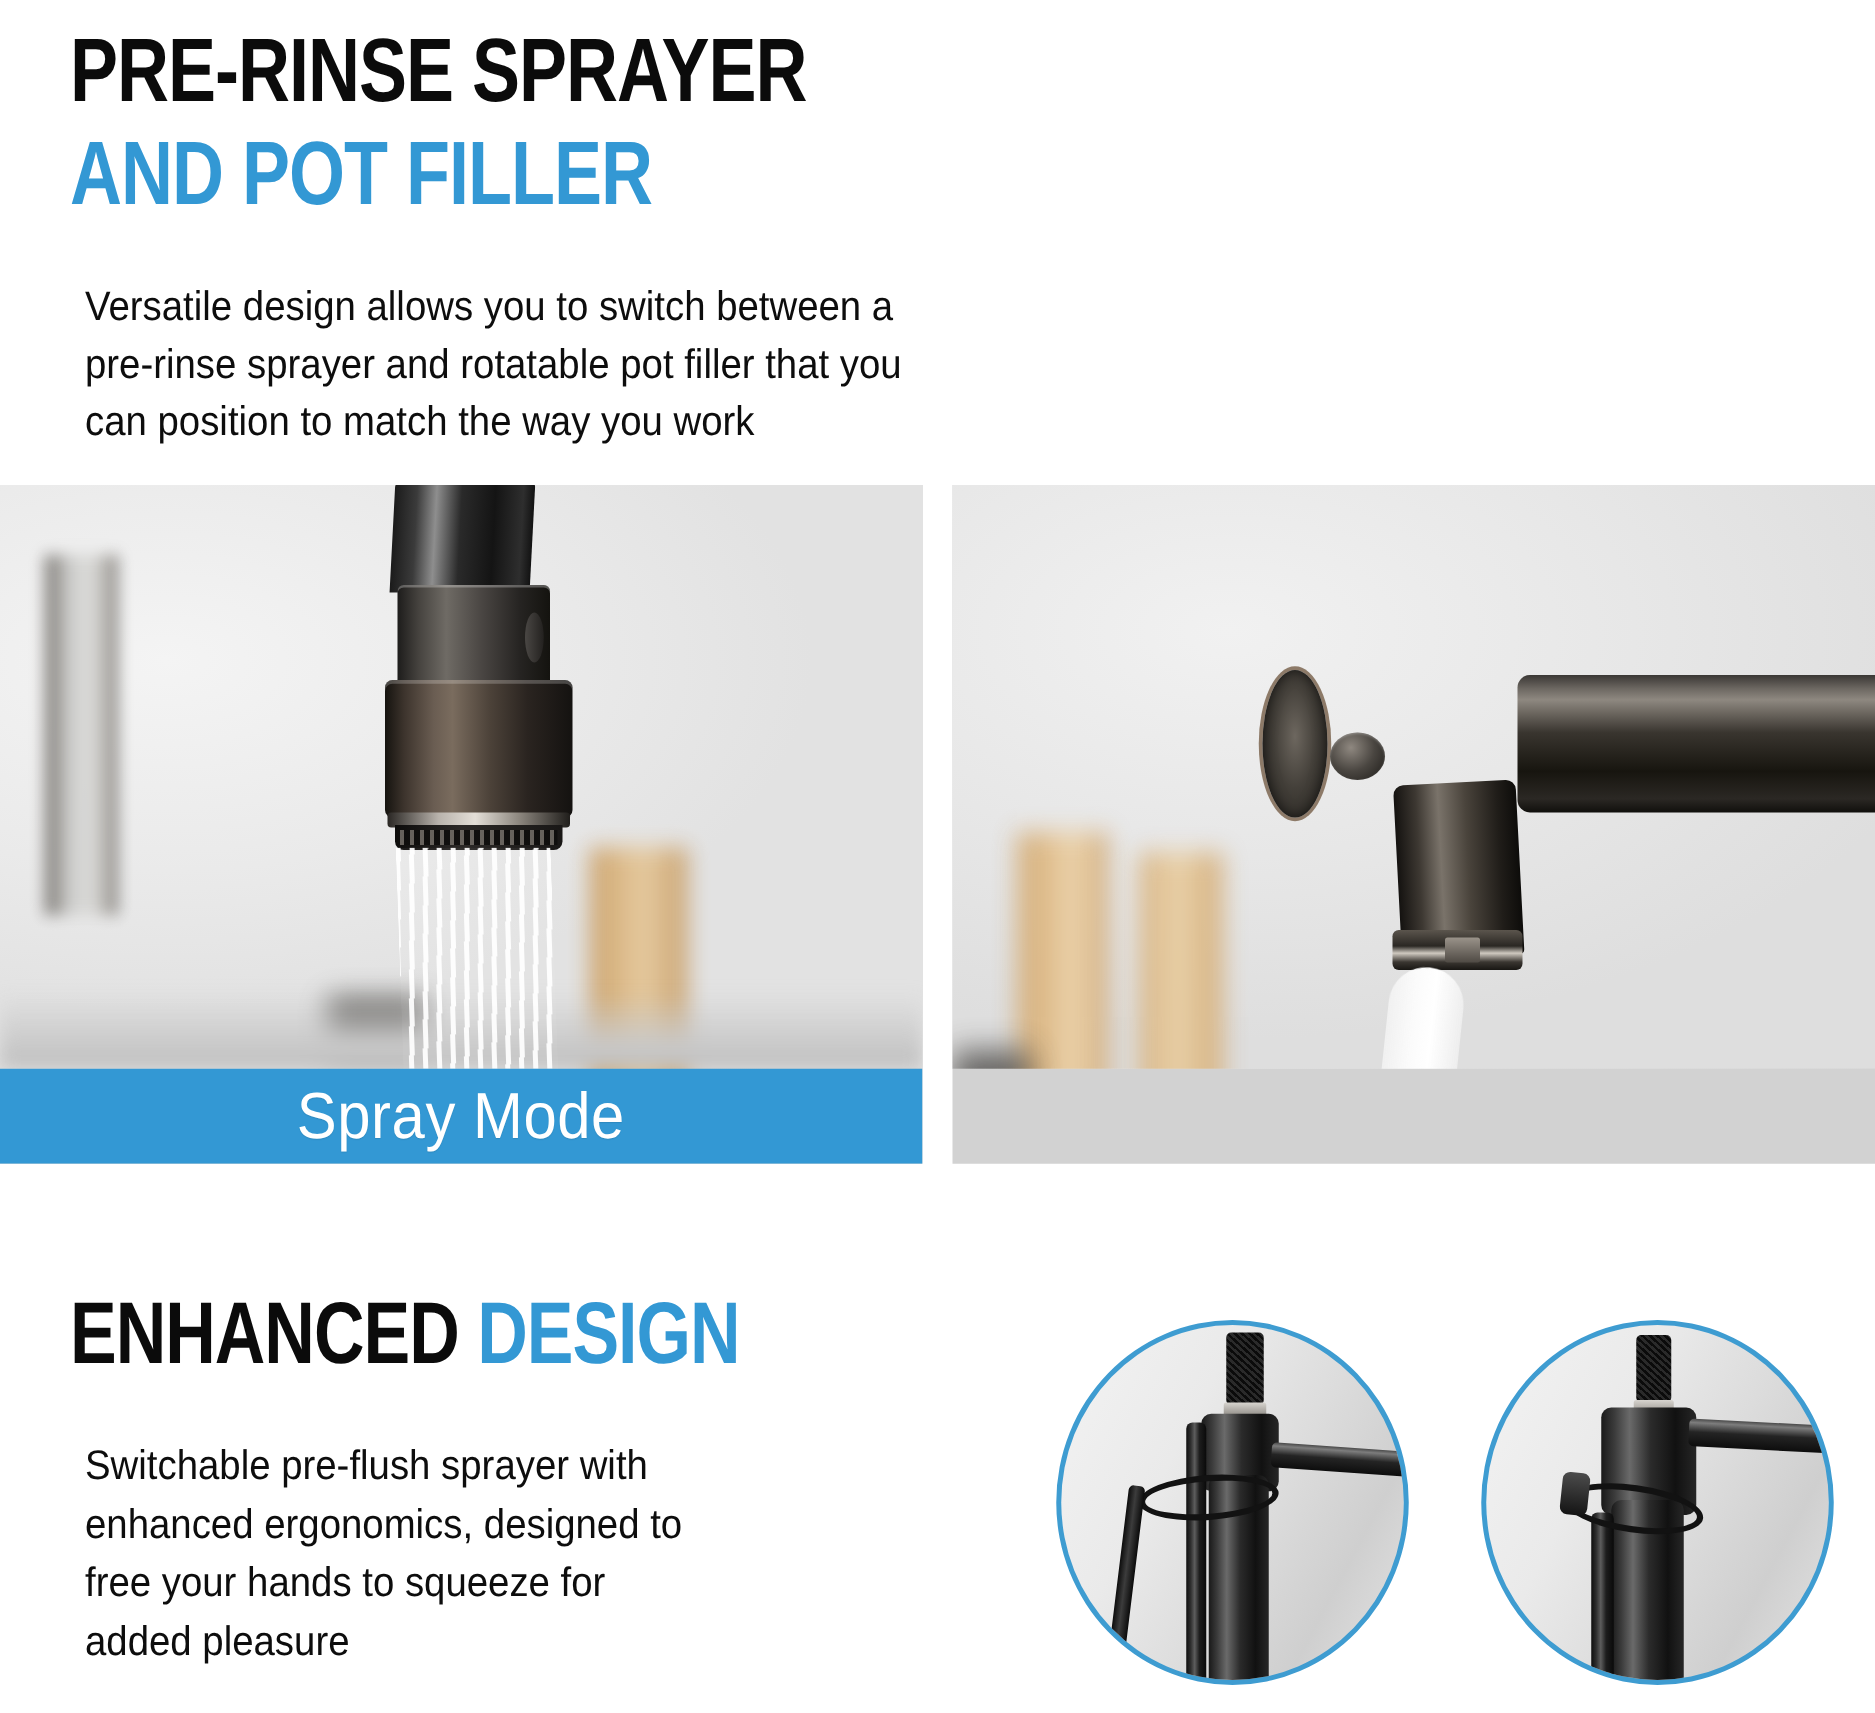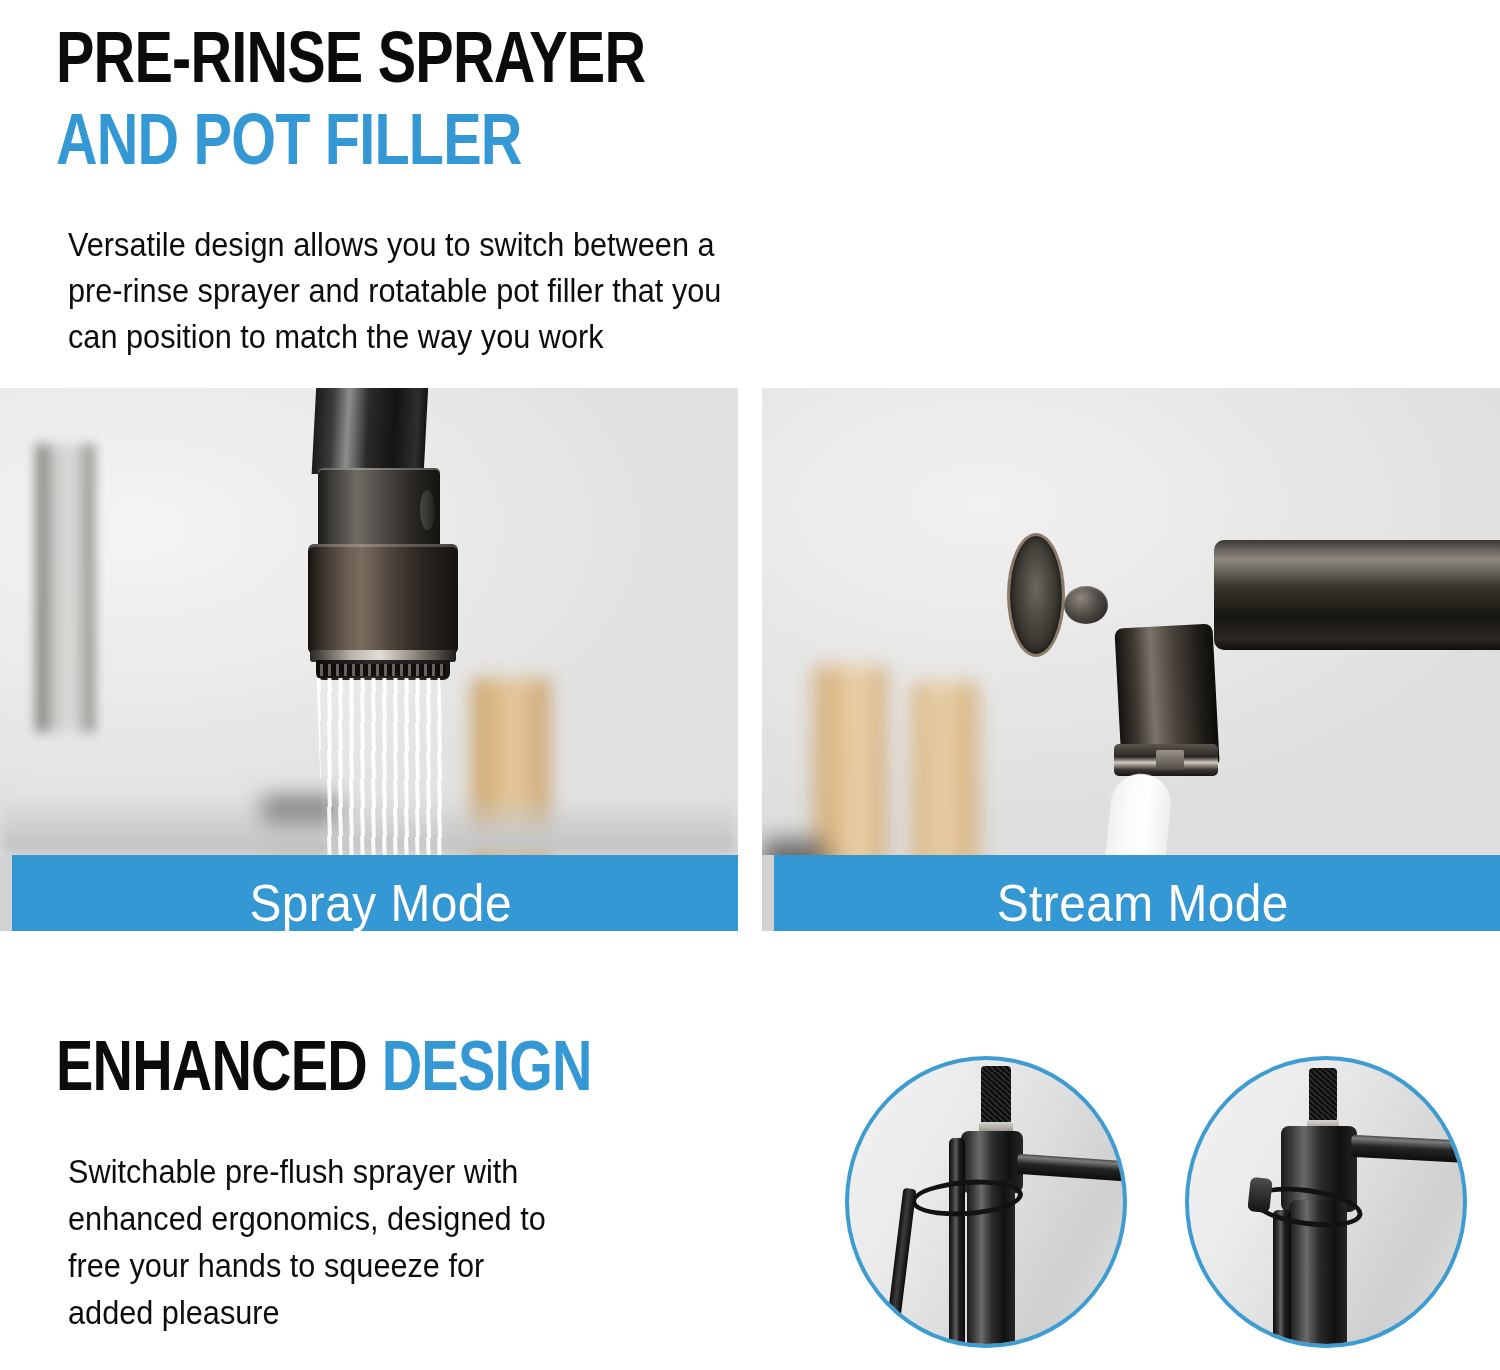--- a/index.html
+++ b/index.html
@@ -192,23 +192,23 @@
     position:absolute; left:352px; top:386px; width:60px; height:170px;
     background:linear-gradient(90deg,rgba(255,255,255,.55) 0%, #fbfbfb 35%, #ffffff 60%, rgba(248,248,248,.6) 100%);
     border-radius:30px 30px 0 0;
     transform:rotate(6deg);
     transform-origin:top center;
     filter:blur(.5px);
   }
 
   
   .caption {
-    position:absolute; left:12px; bottom:0; width:100%; height:76px;
+    position:absolute; left:0; bottom:0; width:100%; height:76px;
     background:#3398D4;
-    display:flex; align-items:flex-end; justify-content:center;
+    display:flex; align-items:center; justify-content:center;
   }
   .caption-text {
     color:#ffffff;
     font-size:52px;
     line-height:56px;
     font-weight:normal;
     letter-spacing:.5px;
     transform:scaleX(.92);
     text-shadow:0 1px 1px rgba(0,0,0,.10);
   }
@@ -327,23 +327,20 @@
 
       <div class="arm"></div>
       <div class="arm-cap"></div>
       <div class="cap-button"></div>
       <div class="joint"></div>
       <div class="joint-ring"></div>
       <div class="joint-notch"></div>
       <div class="water-stream"></div>
     </div>
 
-    <div class="caption">
-      <span class="caption-text">Stream Mode</span>
-    </div>
   </div>
 
   <div id="hl2">
     <span class="k">ENHANCED</span><span>&nbsp;</span><span class="b">DESIGN</span>
   </div>
 
   <div class="body-copy" id="copy2">Switchable pre-flush sprayer with
 enhanced ergonomics, designed to
 free your hands to squeeze for
 added pleasure</div>

